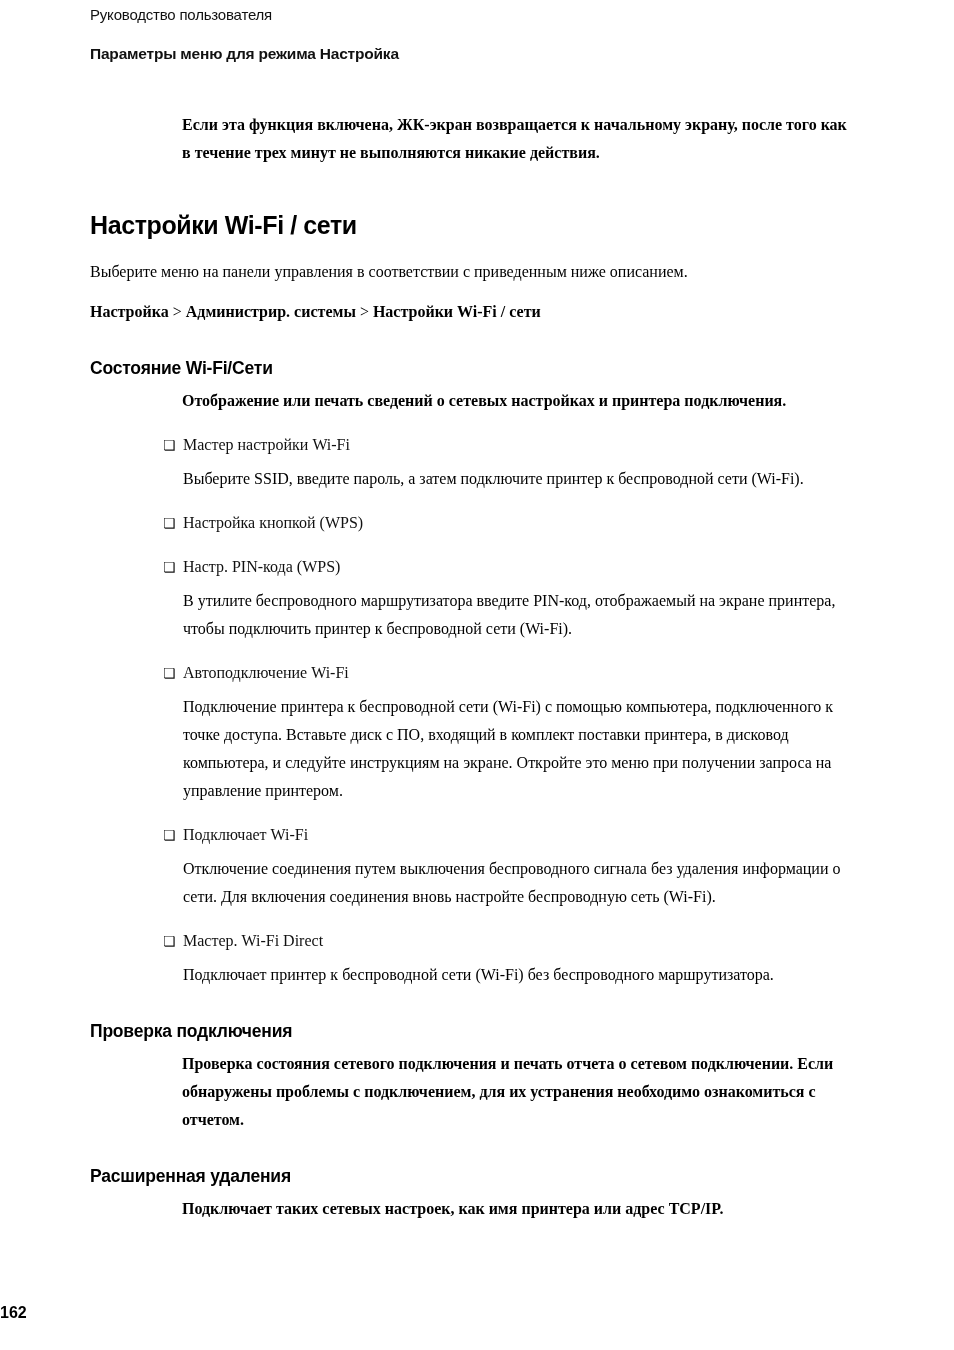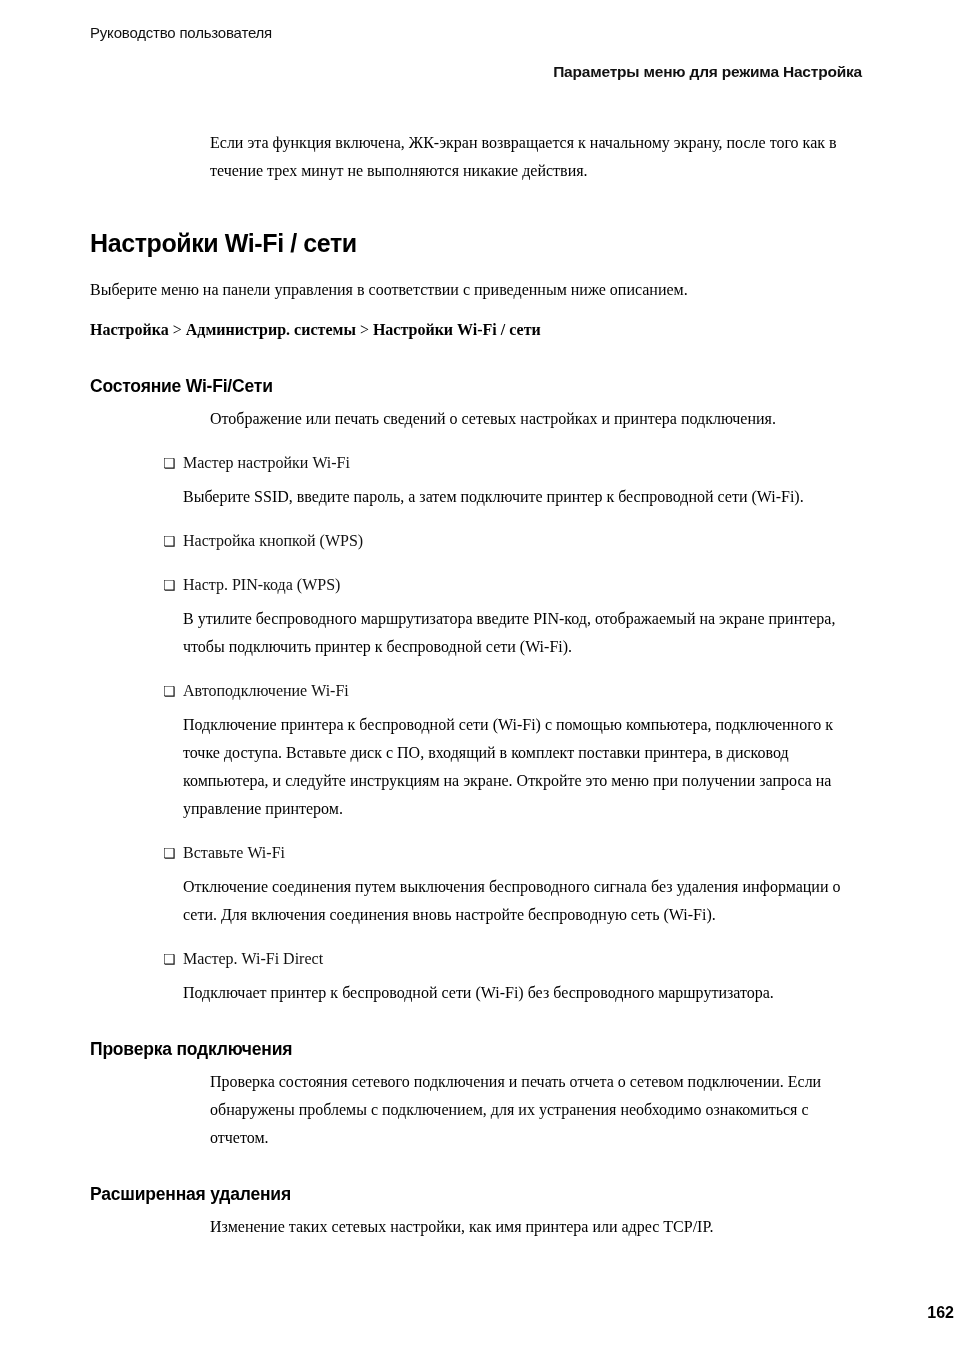--- a/index.html
+++ b/index.html
@@ -8,45 +8,45 @@
     position: relative;
     width: 954px;
     height: 1350px;
     margin: 0 auto;
     background: #ffffff;
     box-sizing: border-box;
     overflow: hidden;
   }
   .content {
     position: absolute;
-    top: 0; left: 0; right: 0;
-    padding: 24px 92px 0 90px;
+    top: 0; left: 0; right: 8px;
+    padding: 6px 92px 0 90px;
   }
   
   .running-header-left {
     font-family: "Liberation Sans", sans-serif;
     font-size: 15px;
     letter-spacing: -0.2px;
     color: #111;
   }
   .running-header-center {
     font-family: "Liberation Sans", sans-serif;
     font-weight: 700;
     font-size: 15.5px;
-    text-align: right;
+    text-align: left;
     margin-top: 22px;
     letter-spacing: -0.2px;
   }
   
   .para {
     font-size: 16px;
     line-height: 28px;
     color: #000;
   }
-  .indent { margin-left: 120px; max-width: 700px; }
+  .indent { margin-left: 92px; max-width: 700px; font-weight: bold; }
   .intro { margin-top: 48px; }
   .h1 {
     font-family: "Liberation Sans", sans-serif;
     font-weight: 700;
     font-size: 25px;
     letter-spacing: -0.4px;
     color: #000;
     margin-top: 44px;
   }
   .lead { margin-top: 18px; max-width: 780px; }
@@ -85,21 +85,21 @@
   }
   .bullet-desc {
     margin-left: 93px;
     max-width: 676px;
     margin-top: 6px;
   }
   .footer {
     position: absolute;
     left: 0; right: 0;
     bottom: 28px;
-    text-align: right;
+    text-align: left;
     font-family: "Liberation Sans", sans-serif;
     font-weight: 700;
     font-size: 16px;
     color: #000;
   }
 </style>
 </head>
 <body>
 
 <div class="page">
@@ -151,37 +151,37 @@
         <div class="bullet-label-row">
           <span class="bullet-glyph">❏</span>
           <span>Автоподключение Wi-Fi</span>
         </div>
         <div class="para bullet-desc">Подключение принтера к беспроводной сети (Wi-Fi) с помощью компьютера, подключенного к точке доступа. Вставьте диск с ПО, входящий в комплект поставки принтера, в дисковод компьютера, и следуйте инструкциям на экране. Откройте это меню при получении запроса на управление принтером.</div>
       </div>
 
       <div class="bullet-item">
         <div class="bullet-label-row">
           <span class="bullet-glyph">❏</span>
-          <span>Вставьте Wi-Fi</span>
+          <span>Подключает Wi-Fi</span>
         </div>
         <div class="para bullet-desc">Отключение соединения путем выключения беспроводного сигнала без удаления информации о сети. Для включения соединения вновь настройте беспроводную сеть (Wi-Fi).</div>
       </div>
 
       <div class="bullet-item">
         <div class="bullet-label-row">
           <span class="bullet-glyph">❏</span>
           <span>Мастер. Wi-Fi Direct</span>
         </div>
         <div class="para bullet-desc">Подключает принтер к беспроводной сети (Wi-Fi) без беспроводного маршрутизатора.</div>
       </div>
 
     </div>
 
     <div class="h2">Проверка подключения</div>
     <div class="para indent section-body">Проверка состояния сетевого подключения и печать отчета о сетевом подключении. Если обнаружены проблемы с подключением, для их устранения необходимо ознакомиться с отчетом.</div>
 
     <div class="h2">Расширенная удаления</div>
-    <div class="para indent section-body">Изменение таких сетевых настройки, как имя принтера или адрес TCP/IP.</div>
+    <div class="para indent section-body">Подключает таких сетевых настроек, как имя принтера или адрес TCP/IP.</div>
 
   </div>
 
   <div class="footer">162</div>
 </div>
 
 </body></html>

